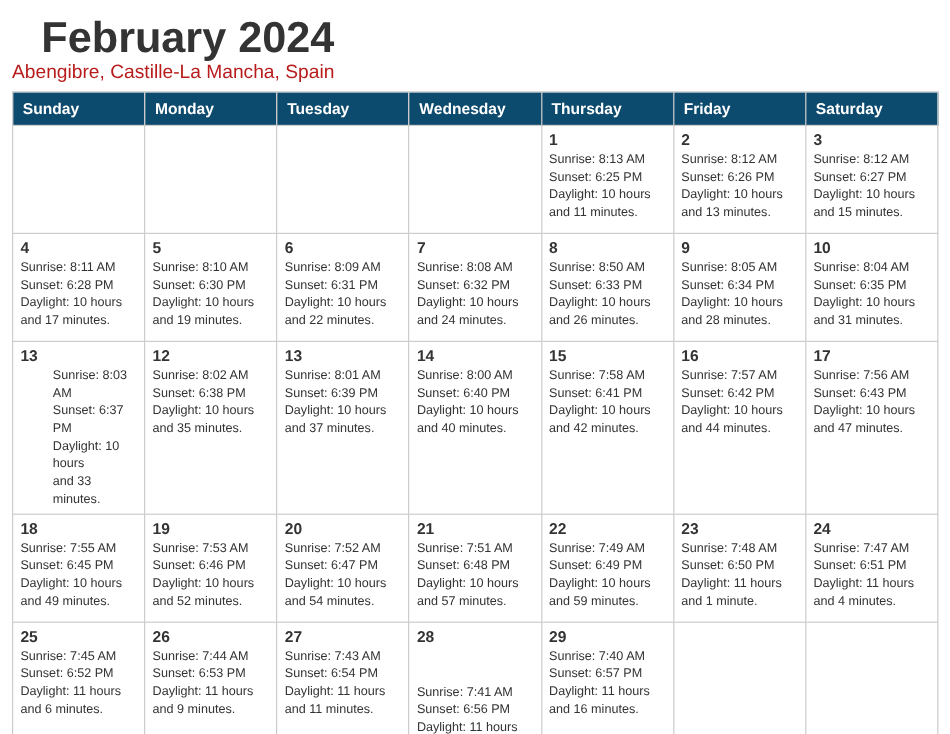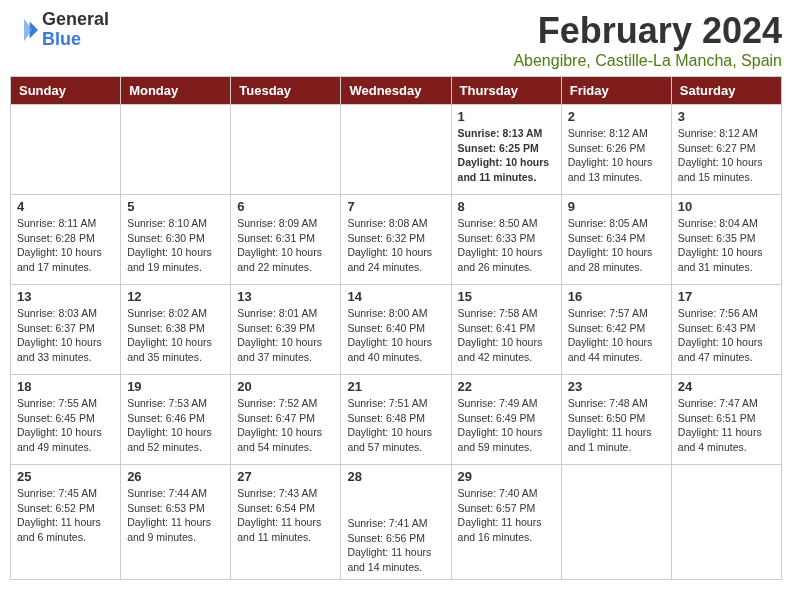--- a/index.html
+++ b/index.html
@@ -43,28 +43,28 @@
     .title-area {
       text-align: right;
     }
     .main-title {
       font-size: 36px;
       font-weight: bold;
       color: #333;
     }
     .subtitle {
       font-size: 16px;
-      color: #4d7c0f;
+      color: #b91c1c;
     }
     .calendar {
       width: 100%;
       border-collapse: collapse;
     }
     .calendar th {
-      background-color: #7f1d1d;
+      background-color: #0c4a6e;
       color: #fff;
       font-size: 13px;
       font-weight: bold;
       text-align: left;
       padding: 6px 8px;
       border: 1px solid #ccc;
     }
     .calendar td {
       border: 1px solid #ccc;
       vertical-align: top;
@@ -89,30 +89,20 @@
       background: #fff;
     }
     tr.week-row td {
       height: 90px;
     }
   </style>
 </head>
 <body>
 
 <div class="header-area">
-  <div class="logo">
-    <svg class="logo-icon" viewBox="0 0 40 40">
-      <polygon points="28,8 40,20 28,32" fill="#3a7bd5"></polygon>
-      <polygon points="20,4 32,20 20,36" fill="#5a9be5" opacity="0.7"></polygon>
-    </svg>
-    <div class="logo-text">
-      <span class="logo-general">General</span>
-      <span class="logo-blue">Blue</span>
-    </div>
-  </div>
   <div class="title-area">
     <div class="main-title">February 2024</div>
     <div class="subtitle">Abengibre, Castille-La Mancha, Spain</div>
   </div>
 </div>
 
 <table class="calendar">
   <thead>
     <tr>
     <th>Sunday</th>
@@ -125,21 +115,21 @@
       </tr>
   </thead>
   <tbody id="calendar-body">
   <tr class="week-row">
         <td class="empty-cell"></td>
         <td class="empty-cell"></td>
         <td class="empty-cell"></td>
         <td class="empty-cell"></td>
         <td>
           <span class="day-number">1</span>
-          <div class="day-info" style="white-space: pre-line; font-weight: bold;">Sunrise: 8:13 AM
+          <div class="day-info" style="white-space: pre-line;">Sunrise: 8:13 AM
 Sunset: 6:25 PM
 Daylight: 10 hours
 and 11 minutes.</div>
         </td>
         <td>
           <span class="day-number">2</span>
           <div class="day-info" style="white-space: pre-line;">Sunrise: 8:12 AM
 Sunset: 6:26 PM
 Daylight: 10 hours
 and 13 minutes.</div>
@@ -199,21 +189,21 @@
           <span class="day-number">10</span>
           <div class="day-info" style="white-space: pre-line;">Sunrise: 8:04 AM
 Sunset: 6:35 PM
 Daylight: 10 hours
 and 31 minutes.</div>
         </td>
       </tr>
       <tr class="week-row">
         <td>
           <span class="day-number">13</span>
-          <div class="day-info" style="white-space: pre-line;">Sunrise: 8:03 AM
+          <div class="day-info" style="white-space: pre-line; margin-left: 27px;">Sunrise: 8:03 AM
 Sunset: 6:37 PM
 Daylight: 10 hours
 and 33 minutes.</div>
         </td>
         <td>
           <span class="day-number">12</span>
           <div class="day-info" style="white-space: pre-line;">Sunrise: 8:02 AM
 Sunset: 6:38 PM
 Daylight: 10 hours
 and 35 minutes.</div>

